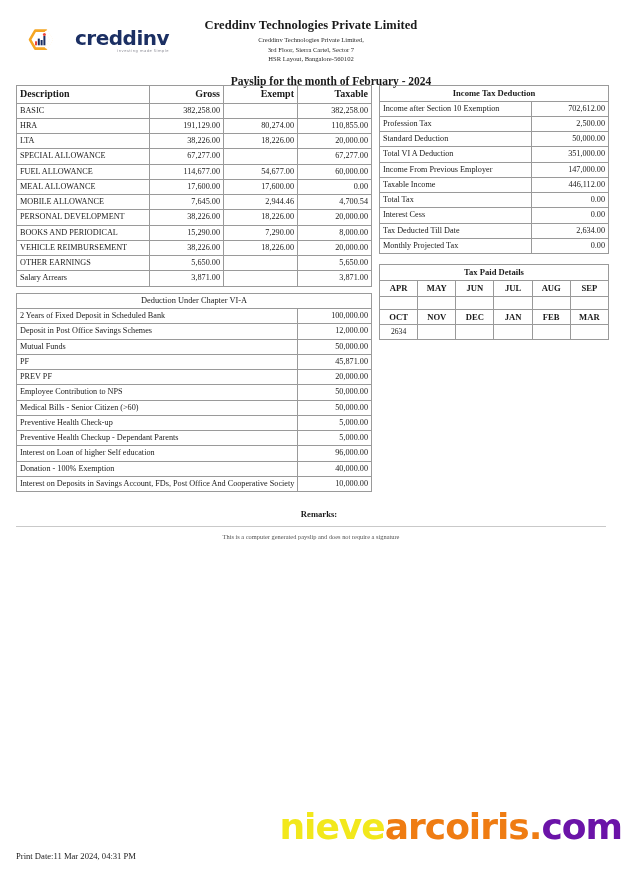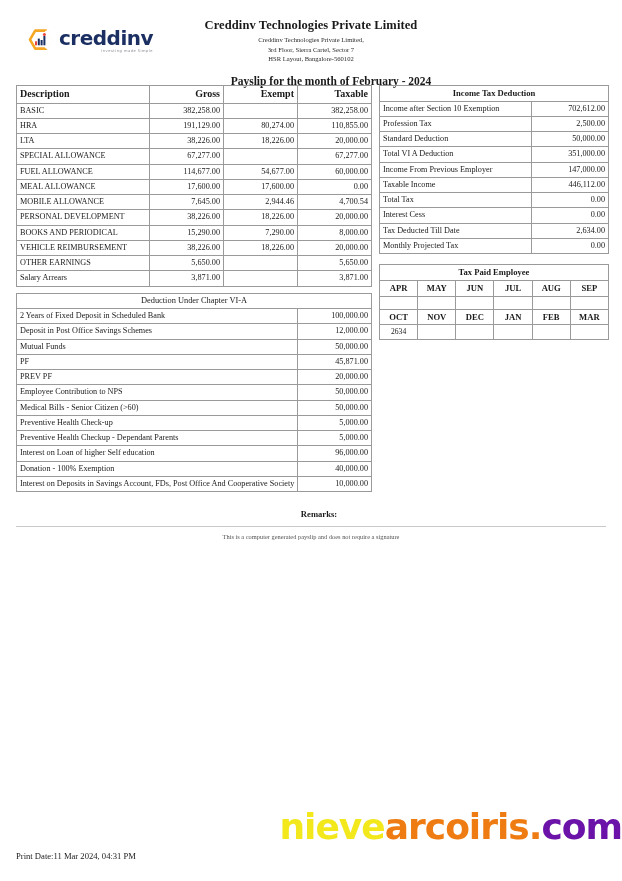--- a/index.html
+++ b/index.html
@@ -29,21 +29,21 @@
     height: 72px;
     padding-top: 18px;
     box-sizing: border-box;
   }
   .logo-wrap {
     position: absolute;
     left: 28px;
     top: 28px;
     display: flex;
     align-items: center;
-    gap: 4px;
+    gap: 20px;
   }
   .logo-mark {
     width: 26px;
     height: 26px;
     position: relative;
     flex: 0 0 auto;
   }
   .logo-text-block {
     display: flex;
     flex-direction: column;
@@ -480,21 +480,21 @@
           <colgroup>
             <col>
               <col>
               <col>
               <col>
               <col>
               <col>
           </colgroup>
           <thead>
             <tr>
-              <th class="panel-head" colspan="6">Tax Paid Employee</th>
+              <th class="panel-head" colspan="6">Tax Paid Details</th>
             </tr>
           </thead>
           <tbody>
               <tr>
                 <th class="month">APR</th>
                 <th class="month">MAY</th>
                 <th class="month">JUN</th>
                 <th class="month">JUL</th>
                 <th class="month">AUG</th>
                 <th class="month">SEP</th>

